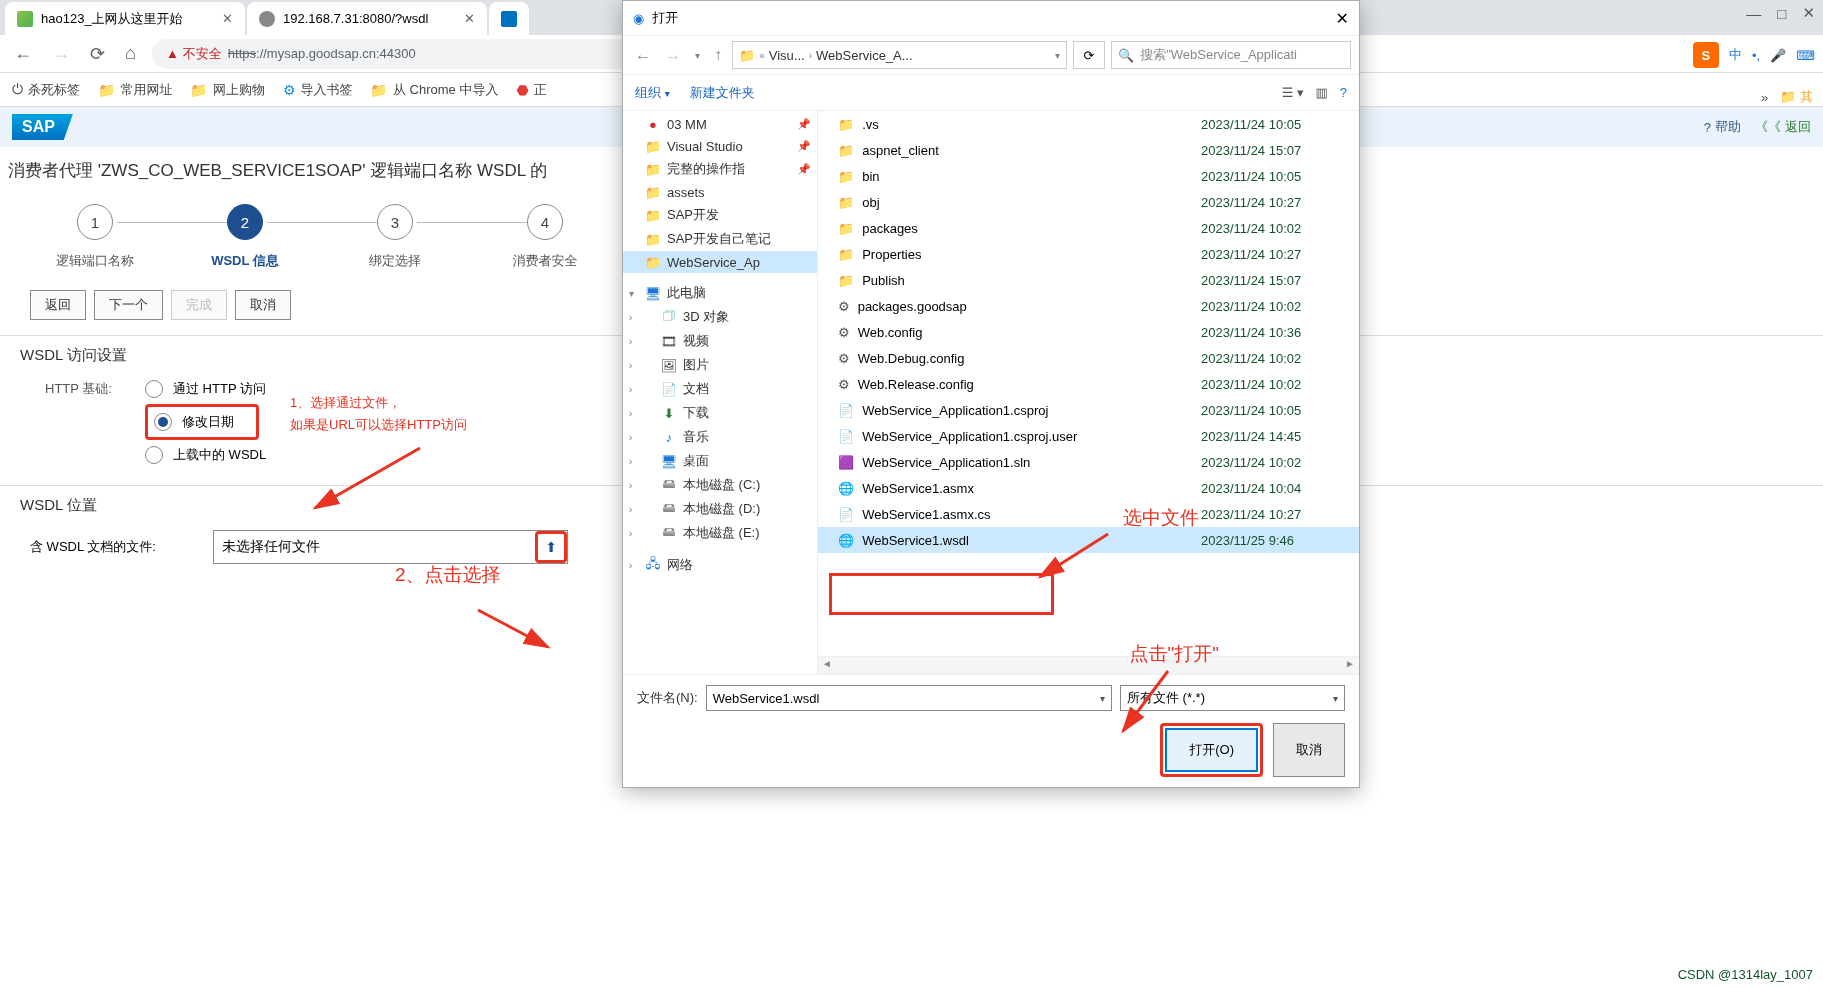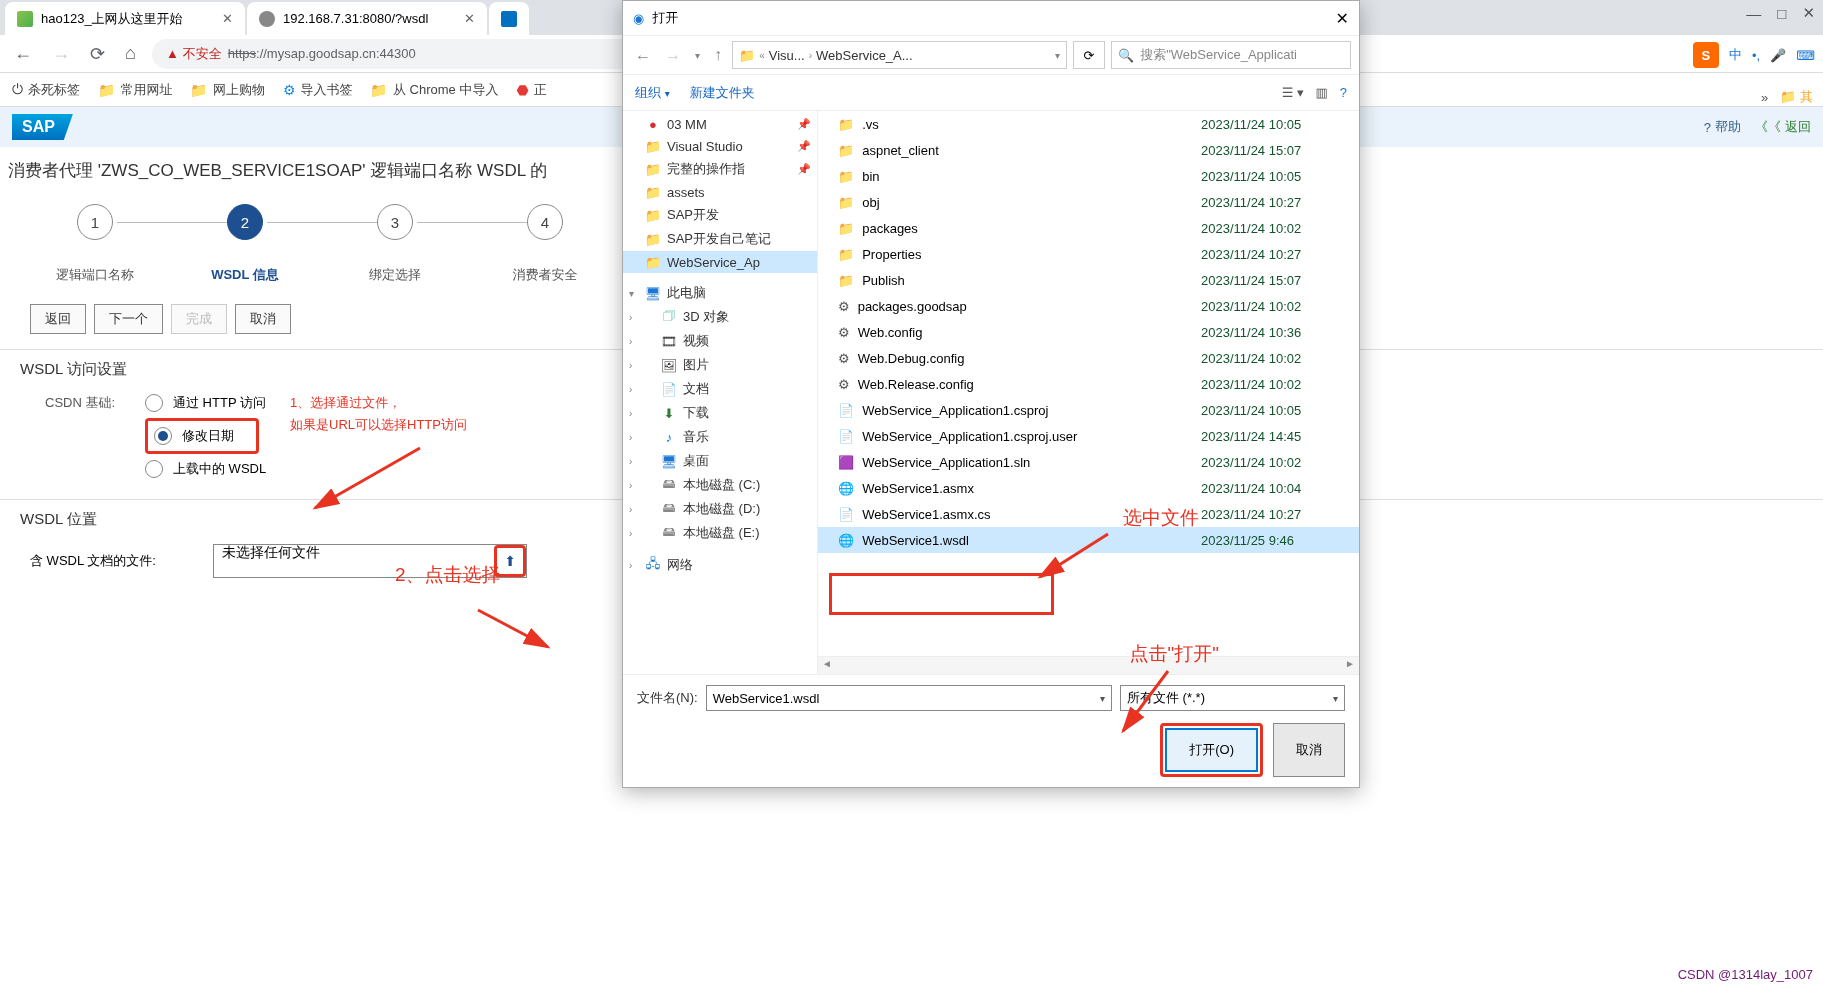--- a/index.html
+++ b/index.html
@@ -18,35 +18,35 @@
 .bm-icon{font-size:14px}
 .sap-header{background:#eaf3fb;height:40px;display:flex;align-items:center;padding:0 12px}
 .sap-logo{background:linear-gradient(180deg,#00a3e0,#0070c0);color:#fff;font-weight:bold;padding:4px 18px 4px 10px;font-size:16px;clip-path:polygon(0 0,100% 0,85% 100%,0 100%)}
 .sap-right{margin-left:auto;display:flex;gap:14px;color:#346187}
 .sap-right span{display:flex;align-items:center;gap:4px}
 .page-title{padding:12px 8px;font-size:17px;color:#333}
 .wizard{display:flex;gap:0;padding:10px 0 20px 20px}
 .wstep{display:flex;flex-direction:column;align-items:center;width:150px;position:relative}
 .wstep .circle{width:36px;height:36px;border:1px solid #888;border-radius:50%;display:flex;align-items:center;justify-content:center;font-size:15px;color:#444;background:#fff}
 .wstep.active .circle{background:#1d4f91;color:#fff;border-color:#1d4f91}
-.wstep .lbl{margin-top:26px;color:#555}
+.wstep .lbl{margin-top:12px;color:#555}
 .wstep.active .lbl{color:#1d4f91;font-weight:bold}
 .wstep:not(:last-child)::after{content:"";position:absolute;top:18px;left:calc(50% + 22px);width:110px;height:1px;background:#bbb}
 .btns{display:flex;gap:8px;padding:0 0 15px 30px}
 .btn{border:1px solid #888;background:#fafafa;padding:5px 14px;color:#333}
 .btn.disabled{color:#bbb;border-color:#ccc}
 .sect-title{font-size:15px;padding:10px 0 12px 20px;color:#333;border-top:1px solid #ddd}
 .form-row{display:flex;align-items:center;padding:3px 0 3px 45px;gap:10px}
 .form-lbl{width:90px;color:#555}
 .radio{width:18px;height:18px;border:1px solid #888;border-radius:50%;display:inline-flex;align-items:center;justify-content:center}
 .radio.checked::after{content:"";width:10px;height:10px;background:#1d4f91;border-radius:50%}
 .red-box{border:3px solid #e83323;border-radius:4px}
 .red-text{color:#e83323;font-size:19px}
 .arrow-svg{position:absolute;pointer-events:none}
-.file-input{display:flex;align-items:flex-start;border:1px solid #888;width:314px;height:34px}
+.file-input{display:flex;align-items:center;border:1px solid #888;width:355px;height:34px}
 .file-input input{flex:1;border:none;padding:0 8px;font-size:14px;outline:none}
 .upload-ico{width:32px;height:32px;display:flex;align-items:center;justify-content:center;border-left:1px solid #888;color:#1d4f91;font-size:14px}
 .dialog{position:absolute;top:0;left:622px;width:738px;height:788px;background:#fff;border:1px solid #aaa;box-shadow:0 4px 20px rgba(0,0,0,.3);display:flex;flex-direction:column}
 .dlg-title{display:flex;align-items:center;padding:6px 10px;height:34px}
 .dlg-title .ico{color:#1976d2;margin-right:8px}
 .dlg-title .x{margin-left:auto;font-size:16px}
 .dlg-nav{display:flex;align-items:center;height:40px;padding:0 8px;gap:6px;border-top:1px solid #eee;border-bottom:1px solid #eee}
 .dlg-nav .arr{color:#888;font-size:16px;padding:0 4px}
 .dlg-path{flex:1;display:flex;align-items:center;border:1px solid #ccc;height:28px;padding:0 6px;gap:4px;color:#333}
 .dlg-path .chev{color:#888;font-size:10px}
@@ -84,21 +84,21 @@
 .combo.fn{flex:1}
 .combo.ft{width:225px}
 .combo .cv{flex:1}
 .combo .dd{color:#555;font-size:10px}
 .dlg-btns{display:flex;justify-content:flex-end;gap:10px}
 .dlg-btn{border:1px solid #888;padding:11px 22px;background:#e8e8e8}
 .dlg-btn.primary{border:2px solid #0078d4;background:#e5f1fb}
 .rt-icons{position:absolute;top:4px;right:8px;display:flex;gap:16px;align-items:center;color:#555}
 .rt-icons .item{font-size:15px}
 .sogou{background:#ff6a00;color:#fff;width:26px;height:26px;border-radius:4px;display:flex;align-items:center;justify-content:center;font-weight:bold}
-.watermark{position:absolute;bottom:6px;right:10px;color:#701a75;font-size:13px}
+.watermark{position:absolute;bottom:6px;right:10px;color:#14532d;font-size:13px}
 </style>
 </head>
 <body>
 
 <div class="browser-tabs">
   <div class="btab">
     <span class="favicon" style="background:linear-gradient(135deg,#8bc34a,#4caf50)"></span>
     <span>hao123_上网从这里开始</span>
     <span class="close">✕</span>
   </div>
@@ -184,21 +184,21 @@
 
 <div class="btns">
   <button class="btn">返回</button>
   <button class="btn">下一个</button>
   <button class="btn disabled">完成</button>
   <button class="btn">取消</button>
 </div>
 
 <div class="sect-title">WSDL 访问设置</div>
 <div class="form-row">
-  <span class="form-lbl">CSDN 基础:</span>
+  <span class="form-lbl">HTTP 基础:</span>
   <span class="radio"></span>
   <span>通过 HTTP 访问</span>
 </div>
 <div class="form-row">
   <span class="form-lbl"></span>
   <div class="red-box" style="padding:6px 22px 6px 6px;display:flex;align-items:center;gap:10px">
     <span class="radio checked"></span>
     <span>修改日期</span>
   </div>
 </div>

